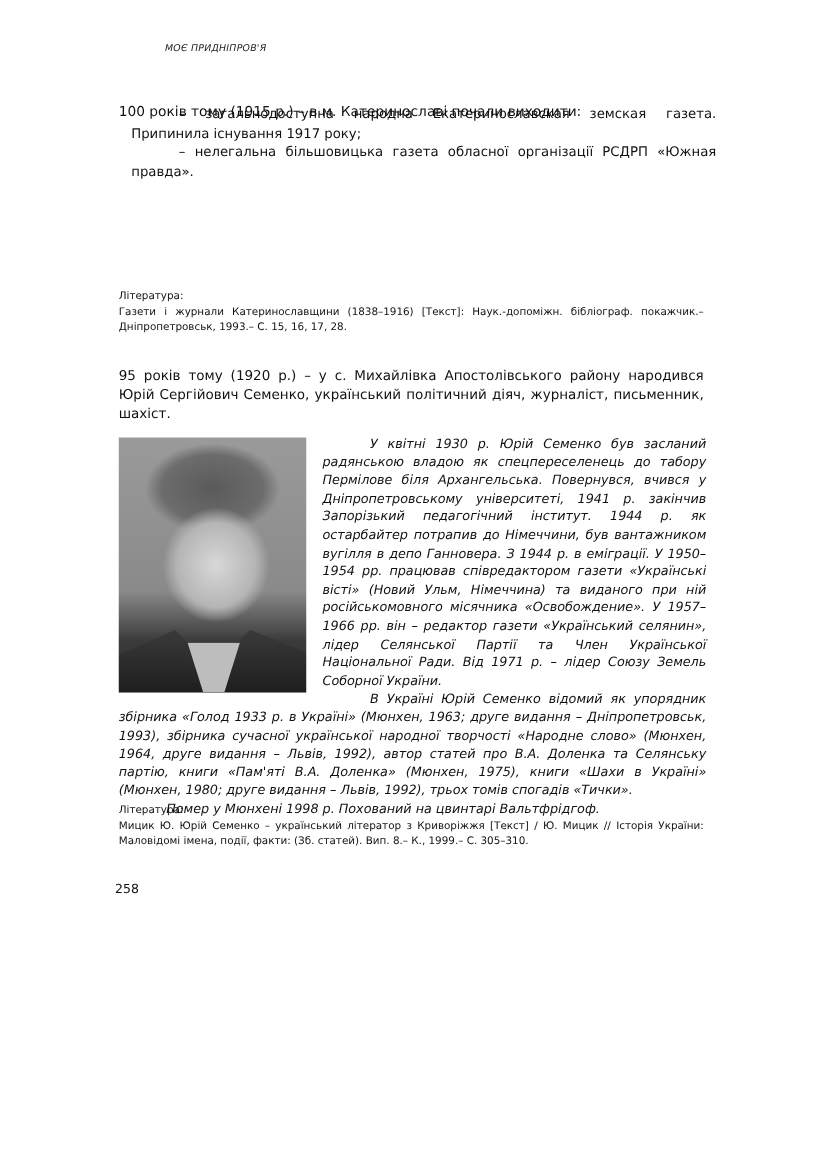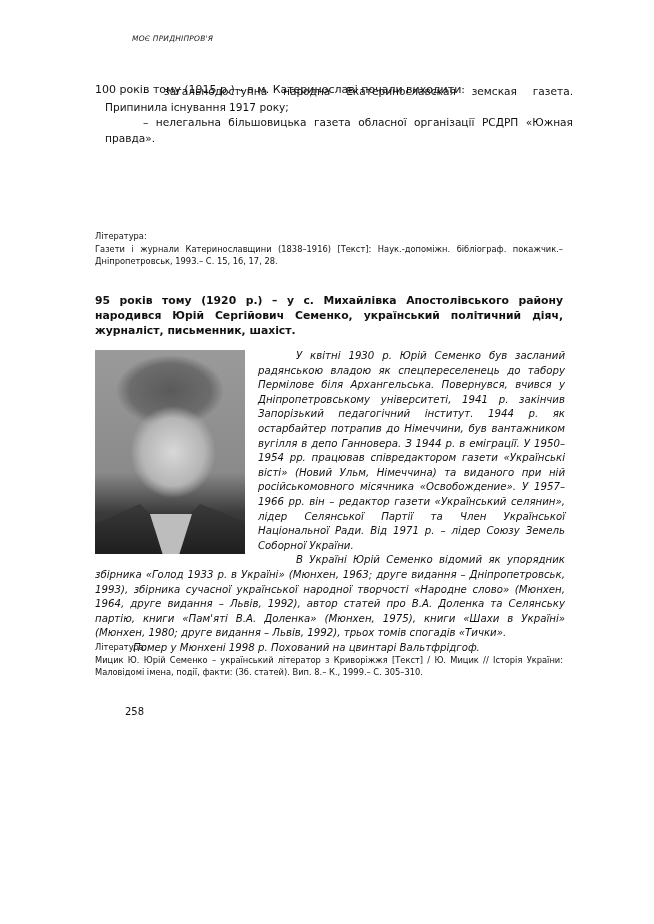--- a/index.html
+++ b/index.html
@@ -11,35 +11,35 @@
         font-size: 11px; font-weight: normal; margin-top: 28px; }
   .block1 { position: absolute; left: 105px; top: 84px; width: 468px;
             font-size: 10.6px; font-weight: normal; line-height: 15.5px; text-align: justify; }
   .block1 p { margin: 0; text-indent: 38px; }
   .lit { position: absolute; left: 95px; width: 468px; font-size: 8.3px;
          line-height: 12.5px; color: #111; text-align: justify; }
   .lit1 { top: 230px; }
   .lit2 { top: 641px; }
   .lit p { margin: 0; }
   .h2 { position: absolute; left: 95px; top: 293px; width: 468px;
-        font-size: 10.8px; font-weight: bold; line-height: 15px; text-align: justify; }
+        font-size: 10.8px; font-weight: normal; line-height: 15px; text-align: justify; }
   .photo { position: absolute; left: 95px; top: 350px; width: 150px; height: 204px;
            background: radial-gradient(ellipse 38% 30% at 52% 50%, #d8d8d8 0%, #b5b5b5 55%, transparent 75%),
                        radial-gradient(ellipse 45% 22% at 50% 20%, #5a5a5a 0%, #6c6c6c 60%, transparent 80%),
                        linear-gradient(180deg, #9a9a9a 0%, #8a8a8a 60%, #3a3a3a 80%, #2c2c2c 100%);
            overflow: hidden; }
   .photo .coat { position: absolute; left: 0; bottom: 0; width: 150px; height: 50px;
                  background: linear-gradient(180deg, #3a3a3a, #1e1e1e); clip-path: polygon(0 40%, 30% 0, 50% 60%, 70% 0, 100% 35%, 100% 100%, 0 100%); }
   .photo .shirt { position: absolute; left: 55px; bottom: 0; width: 42px; height: 40px;
                   background: #bdbdbd; clip-path: polygon(0 0, 100% 0, 70% 100%, 30% 100%); }
   .bio { position: absolute; left: 95px; top: 349px; width: 470px;
          font-size: 10.2px; line-height: 14.6px; text-align: justify; color: #111; }
   .bio .float { float: left; width: 163px; height: 206px; }
   .bio p { margin: 0; text-indent: 38px; font-style: italic; }
-  .page-num { position: absolute; left: 92px; top: 706px; font-size: 10px; margin-left: 33px; }
+  .page-num { position: absolute; left: 92px; top: 706px; font-size: 10px; }
 </style>
 </head>
 <body>
 
 <div class="header">МОЄ ПРИДНІПРОВ'Я</div>
 
 <div class="h1">100 років тому (1915 р.) – в м. Катеринославі почали виходити:</div>
 
 <div class="block1">
   <p>– загальнодоступна народна Екатеринославская земская газета. Припинила існування 1917 року;</p>

